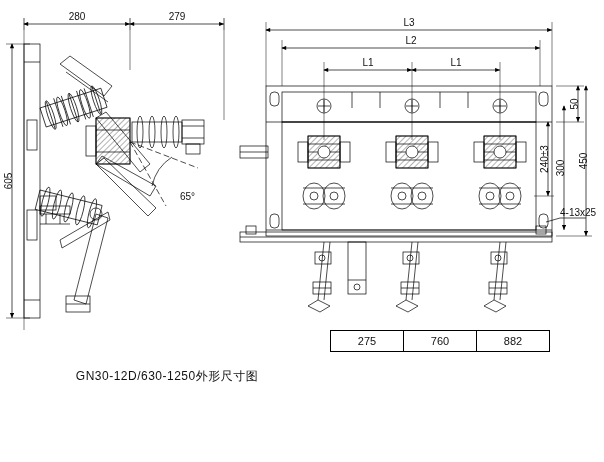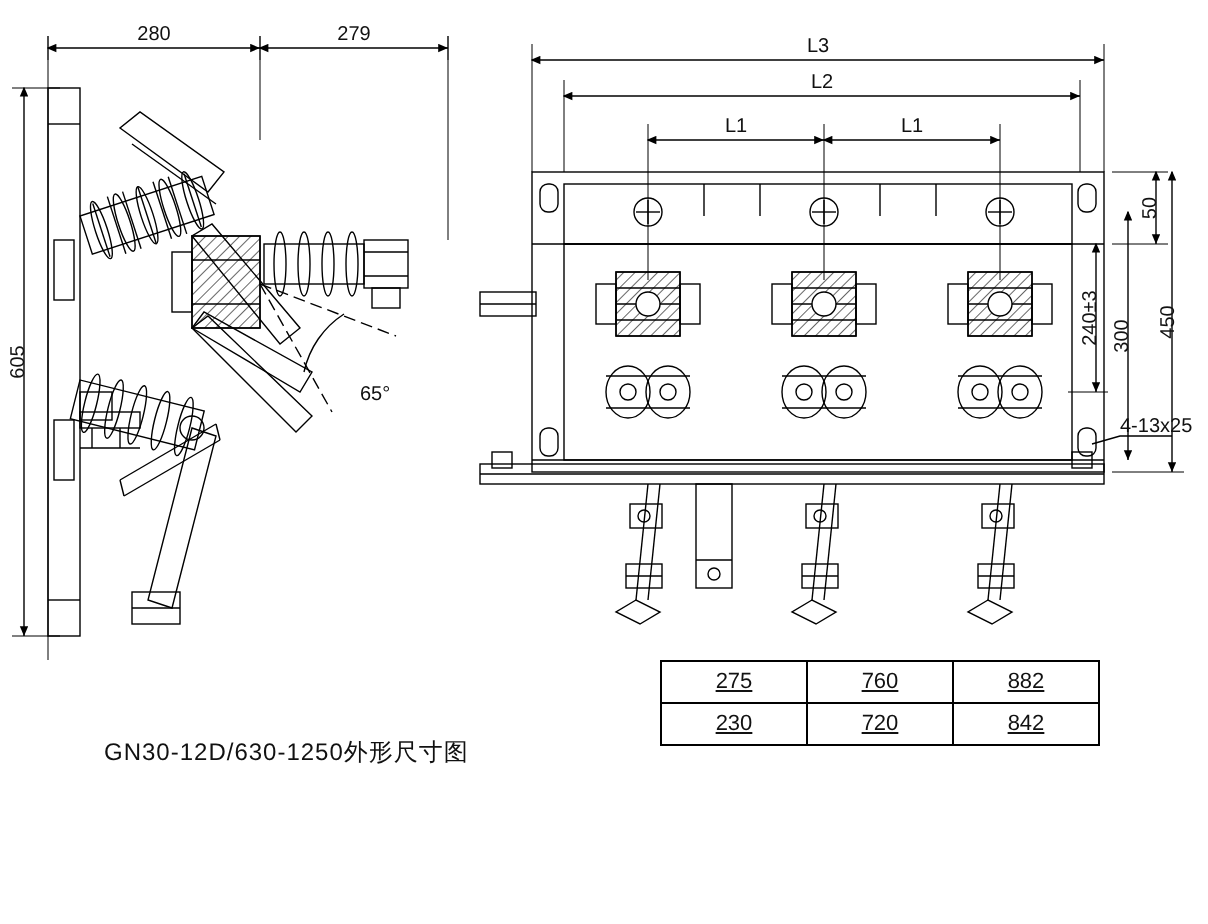--- a/index.html
+++ b/index.html
@@ -9,30 +9,30 @@
     font-family:"Liberation Sans", sans-serif;
     color:#111;
     position:relative;
     overflow:hidden;
   }
   .stage{position:absolute;left:0;top:0;width:604px;height:354px;}
   svg.draw{position:absolute;left:0;top:0;width:604px;height:462px;}
   .caption{
     position:absolute;
     left:52px;top:368px;width:230px;
+    text-align:center;
     font-size:12px;
     letter-spacing:0.5px;
     color:#111;
   }
   table.spec{
     position:absolute;
     left:330px;top:330px;
     border-collapse:collapse;
     font-size:11px;
-    text-decoration:underline;
   }
   table.spec td{
     border:1px solid #000;
     width:72px;height:20px;
     text-align:center;
     vertical-align:middle;
     padding:0;
     color:#111;
   }
 </style>
@@ -358,21 +358,16 @@
 
   <div class="caption">GN30-12D/630-1250外形尺寸图</div>
 
   <table class="spec">
     <tbody>
       <tr>
         <td>275</td>
         <td>760</td>
         <td>882</td>
       </tr>
-      <tr>
-        <td>230</td>
-        <td>720</td>
-        <td>842</td>
-      </tr>
     </tbody>
   </table>
 
 </div>
 
 </body></html>

